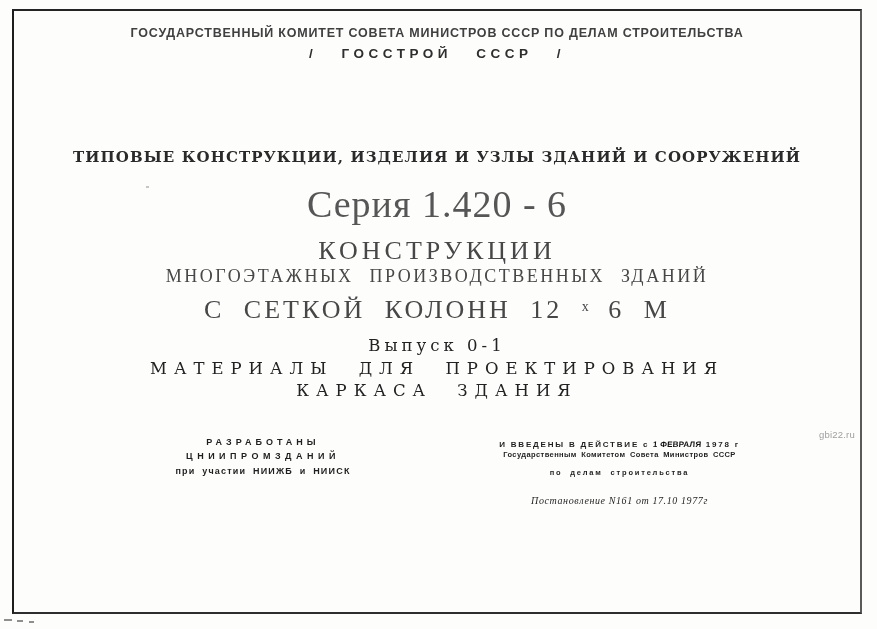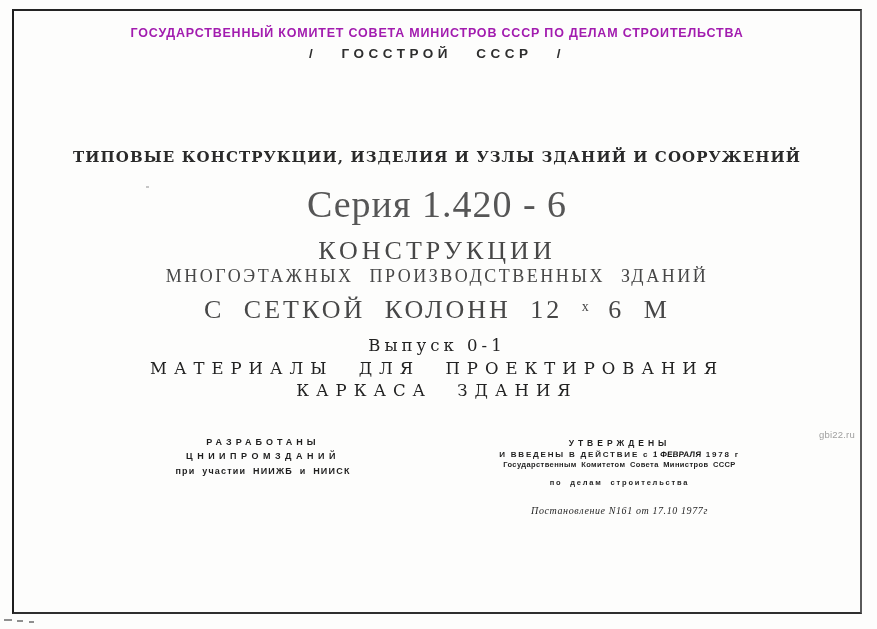--- a/index.html
+++ b/index.html
@@ -34,21 +34,21 @@
     right: 17px;
     text-align: center;
     white-space: nowrap;
   }
   
   .org {
     top: 26px;
     font-size: 12.5px;
     font-weight: 600;
     letter-spacing: 0.8px;
-    color: #a21caf;
+    color: #404040;
     transform: scaleY(1.05);
   }
   .gosstroy {
     top: 46px;
     font-size: 13.5px;
     font-weight: 600;
     letter-spacing: 4.5px;
     word-spacing: 16px;
     color: #2e2e2e;
   }
@@ -256,21 +256,20 @@
 
   <div class="line subtitle2">КАРКАСА ЗДАНИЯ</div>
 
   <div class="dev">
     <div class="l1">РАЗРАБОТАНЫ</div>
     <div class="l2">ЦНИИПРОМЗДАНИЙ</div>
     <div class="l3">при участии НИИЖБ и НИИСК</div>
   </div>
 
   <div class="app">
-    <div class="l1">УТВЕРЖДЕНЫ</div>
     <div class="l2">
       <span>И ВВЕДЕНЫ В ДЕЙСТВИЕ с</span>
       <span class="stamp">1 ФЕВРАЛЯ</span>
       <span>1978 г</span>
     </div>
     <div class="l3">Государственным Комитетом Совета Министров СССР</div>
     <div class="l4">по делам строительства</div>
     <div class="l5">Постановление N161 от 17.10 1977г</div>
   </div>
 

